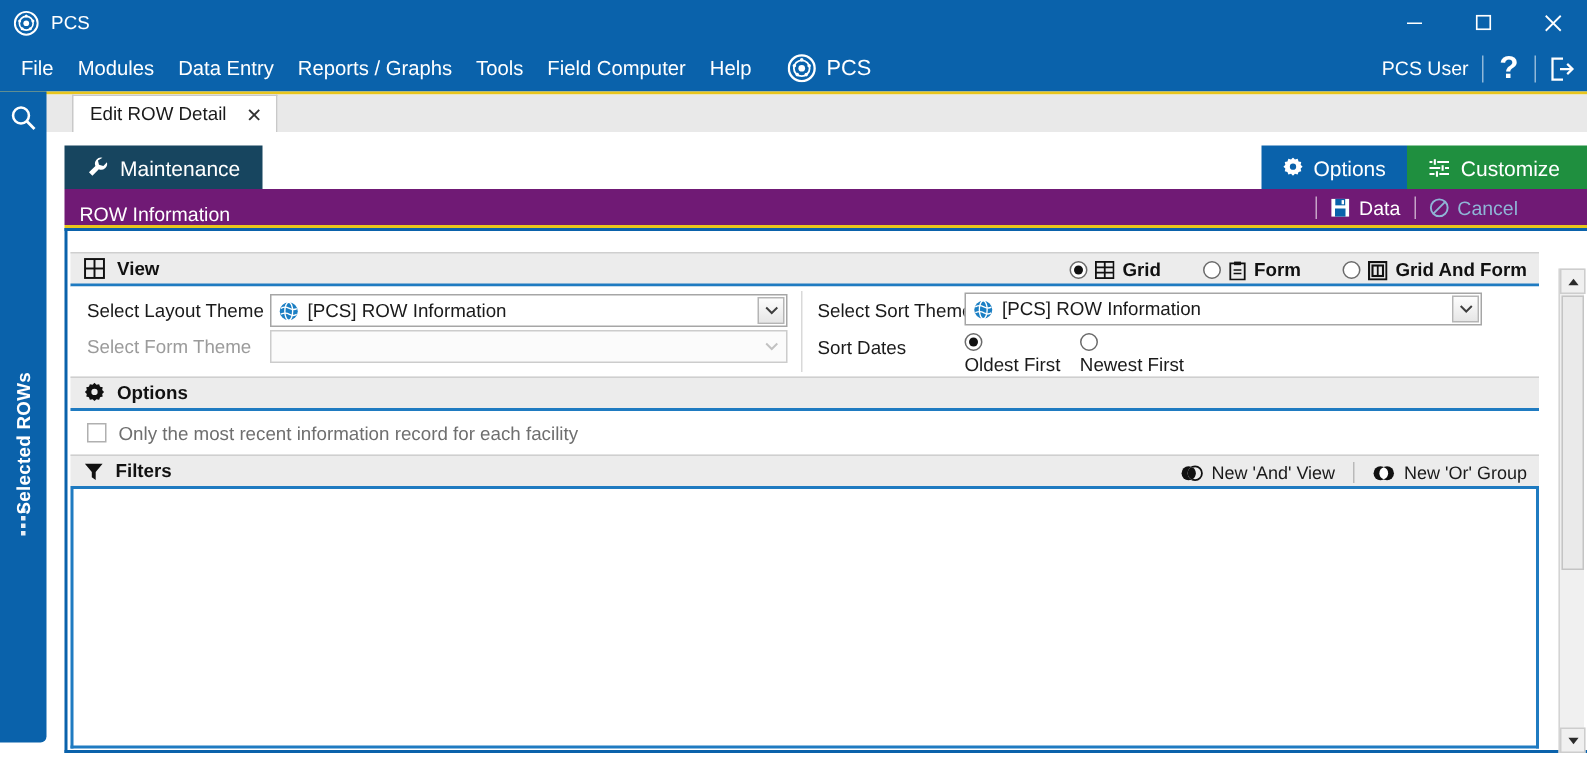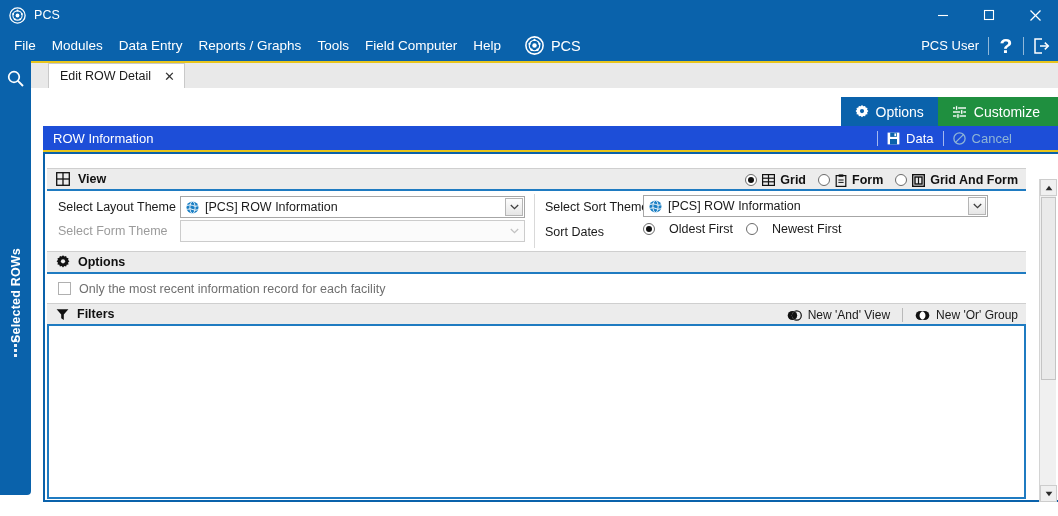--- a/index.html
+++ b/index.html
@@ -127,21 +127,21 @@
   .ftab {
     height: 29px; display: flex; align-items: center; gap: 7px;
     padding: 0 15px; font-size: 14px; color: #ffffff; white-space: nowrap;
   }
   .ftab.active { background: #0a62ab; }
   .ftab.inactive { background: #17455f; }
 
   
   .rowinfo-bar {
     position: absolute; left: 43px; top: 126px; width: 1015px; height: 24px;
-    background: #1d4ed8; display: flex; align-items: center;
+    background: #701a75; display: flex; align-items: flex-end;
   }
   .rowinfo-title {
     color: #ffffff; font-size: 13px; padding-left: 10px;
   }
   .rowinfo-right {
     position: absolute; right: 46px; top: 0; height: 24px;
     display: flex; align-items: center; gap: 0;
   }
   .ri-sep { width: 1px; height: 15px; background: rgba(255,255,255,.6); margin: 0 9px; }
   .ri-btn {
@@ -209,21 +209,21 @@
     display: flex; align-items: center;
   }
   .shr-btn {
     display: flex; align-items: center; gap: 6px; font-size: 12px;
     color: #1a1a1a; white-space: nowrap;
   }
   .shr-sep { width: 1px; height: 14px; background: #b9b9b9; margin: 0 12px; }
 
   
   .viewradios {
-    display: flex; align-items: center; gap: 0; font-size: 12.5px;
+    display: flex; align-items: center; gap: 16px; font-size: 12.5px;
     color: #111; font-weight: bold;
   }
   .vr { display: flex; align-items: center; gap: 5px; margin-left: 12px; }
 
   
   .radio {
     width: 12px; height: 12px; border-radius: 50%;
     border: 1px solid #6b6b6b; background: #fff;
     display: inline-flex; align-items: center; justify-content: center;
     flex: 0 0 auto;
@@ -267,21 +267,21 @@
     display: flex; align-items: center; justify-content: center;
   }
   .combo-arrow.flat {
     background: transparent; border: none;
   }
 
   .sortradios {
     position: absolute; display: flex; align-items: center; gap: 13px;
     font-size: 12.5px; color: #1a1a1a;
   }
-  .sr { display: flex; align-items: center; gap: 14px; }
+  .sr { display: flex; align-items: flex-start; gap: 2px; flex-direction: column; }
 
   
   .options-body {
     position: absolute; left: 2px; width: 979px; height: 29px;
     background: #ffffff; display: flex; align-items: center;
   }
   .chk {
     width: 13px; height: 13px; border: 1px solid #b0b0b0; background: #fff;
     margin-left: 11px; flex: 0 0 auto;
   }
@@ -400,20 +400,28 @@
   </div>
   <div class="rail-grip">
     <i></i>
       <i></i>
       <i></i>
       <i></i>
   </div>
 </div>
 
 <div class="formtabs">
+  <div class="ftab inactive">
+    <span>
+      <svg width="15" height="15" viewBox="0 0 15 15">
+        <path d="M10.3 1.2 A4 4 0 0 0 5.6 6.6 L1.3 10.9 L3.6 13.2 L7.9 8.9 A4 4 0 0 0 13.3 4.2 L10.9 6.6 L8.0 5.9 L7.3 3.0 Z" fill="#fff"></path>
+      </svg>
+    </span>
+    <span>Maintenance</span>
+  </div>
 </div>
 
 <div class="optcust">
   <div class="oc-btn options">
     <span>
       <svg width="14" height="14" viewBox="0 0 14 14">
         <path d="M7 0 L8.3 1.3 L10.1 0.9 L10.7 2.6 L12.5 3.0 L12.1 4.8 L13.4 6.1 L12.1 7.4 L12.5 9.2 L10.7 9.6 L10.1 11.3 L8.3 10.9 L7 12.2 L5.7 10.9 L3.9 11.3 L3.3 9.6 L1.5 9.2 L1.9 7.4 L0.6 6.1 L1.9 4.8 L1.5 3.0 L3.3 2.6 L3.9 0.9 L5.7 1.3 Z" fill="#fff"></path>
         <circle cx="7" cy="6.1" r="2.1" fill="#0a62ab"></circle>
       </svg>
     </span>

